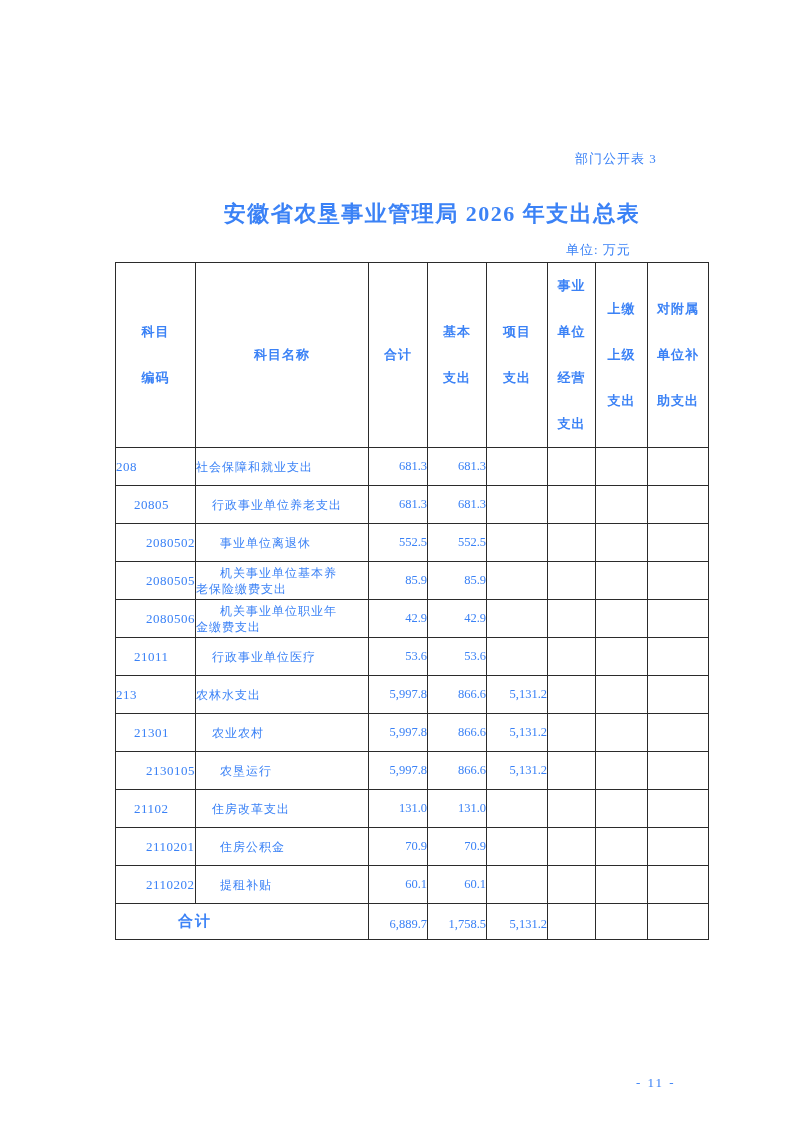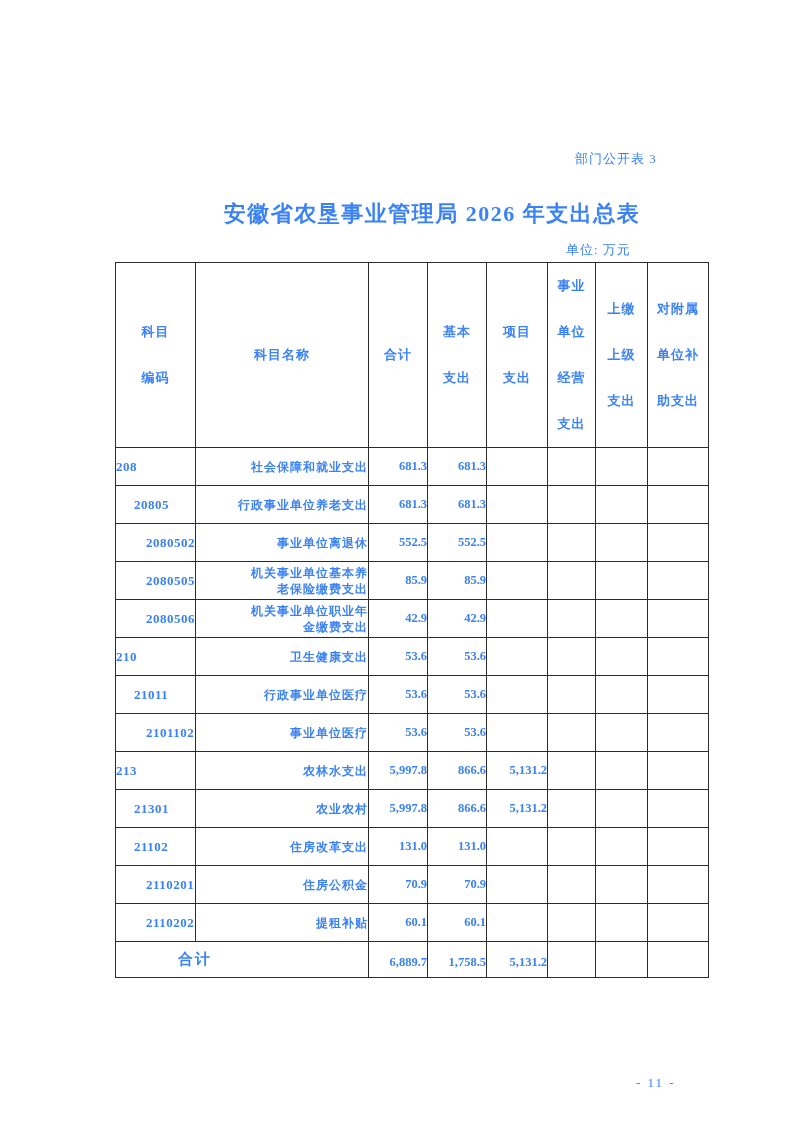--- a/index.html
+++ b/index.html
@@ -58,58 +58,57 @@
   thead tr { height: 151px; }
   th.hdr {
     font-size: 13px;
     font-weight: bold;
     text-align: center;
     vertical-align: middle;
     white-space: pre-line;
     line-height: 46px;
     letter-spacing: 1px;
   }
-  tbody tr { height: 38px; font-weight: bold; }
+  tbody tr { height: 38px; }
   td.code {
     font-size: 13px;
     vertical-align: middle;
     padding-left: 4px;
     letter-spacing: 0.5px;
   }
   td.code.level-2 { padding-left: 18px; }
   td.code.level-3 { padding-left: 30px; }
   td.name {
     font-size: 12px;
     vertical-align: middle;
     padding-left: 12px;
     padding-right: 4px;
     line-height: 16px;
     white-space: pre-line;
     letter-spacing: 1px;
-    text-align: right;
   }
   td.name.level-2 { text-indent: 16px; }
   td.name.level-3 { text-indent: 24px; }
   td.num {
     font-size: 12.5px;
     text-align: right;
     vertical-align: middle;
     padding-right: 6px;
     padding-top: 9px;
   }
   tfoot tr { height: 36px; }
   tfoot td.total-label {
     font-size: 15px;
     font-weight: bold;
     vertical-align: middle;
     padding-left: 62px;
     letter-spacing: 2px;
   }
   tfoot td.num {
-    font-weight: bold;
+    font-weight: normal;
     padding-top: 6px;
     margin-left: 38px;
   }
   .page-number {
     position: absolute;
     top: 1028px;
     left: 636px;
     font-size: 13px;
     letter-spacing: 2px;
     margin-top: 47px;
@@ -206,62 +205,52 @@
     <td class="name level-3">机关事业单位职业年
 金缴费支出</td>
     <td class="num">42.9</td>
     <td class="num">42.9</td>
     <td class="num"></td>
     <td class="num"></td>
     <td class="num"></td>
     <td class="num"></td>
   </tr>
         <tr>
-    <td class="code level-1">210</td>
-    <td class="name level-1">卫生健康支出</td>
-    <td class="num">53.6</td>
-    <td class="num">53.6</td>
-    <td class="num"></td>
-    <td class="num"></td>
-    <td class="num"></td>
-    <td class="num"></td>
-  </tr>
-        <tr>
     <td class="code level-2">21011</td>
     <td class="name level-2">行政事业单位医疗</td>
-    <td class="num">53.6</td>
-    <td class="num">53.6</td>
-    <td class="num"></td>
-    <td class="num"></td>
-    <td class="num"></td>
-    <td class="num"></td>
-  </tr>
-        <tr>
-    <td class="code level-3">2101102</td>
-    <td class="name level-3">事业单位医疗</td>
     <td class="num">53.6</td>
     <td class="num">53.6</td>
     <td class="num"></td>
     <td class="num"></td>
     <td class="num"></td>
     <td class="num"></td>
   </tr>
         <tr>
     <td class="code level-1">213</td>
     <td class="name level-1">农林水支出</td>
     <td class="num">5,997.8</td>
     <td class="num">866.6</td>
     <td class="num">5,131.2</td>
     <td class="num"></td>
     <td class="num"></td>
     <td class="num"></td>
   </tr>
         <tr>
     <td class="code level-2">21301</td>
     <td class="name level-2">农业农村</td>
+    <td class="num">5,997.8</td>
+    <td class="num">866.6</td>
+    <td class="num">5,131.2</td>
+    <td class="num"></td>
+    <td class="num"></td>
+    <td class="num"></td>
+  </tr>
+        <tr>
+    <td class="code level-3">2130105</td>
+    <td class="name level-3">农垦运行</td>
     <td class="num">5,997.8</td>
     <td class="num">866.6</td>
     <td class="num">5,131.2</td>
     <td class="num"></td>
     <td class="num"></td>
     <td class="num"></td>
   </tr>
         <tr>
     <td class="code level-2">21102</td>
     <td class="name level-2">住房改革支出</td>

